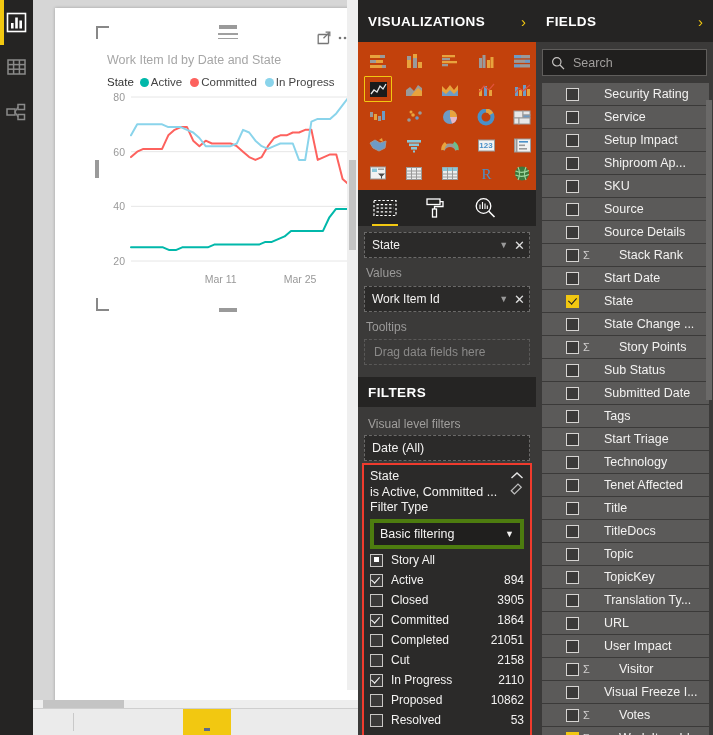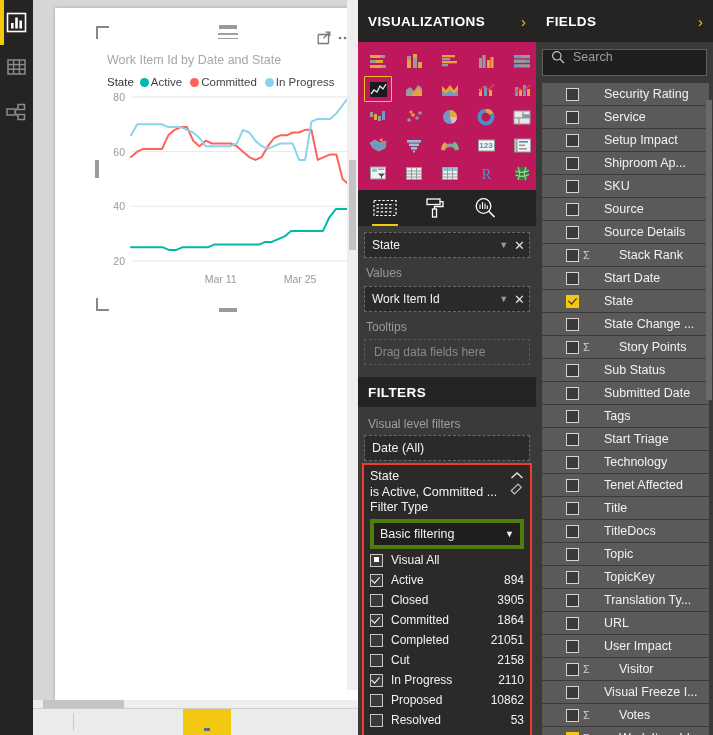--- a/index.html
+++ b/index.html
@@ -72,21 +72,21 @@
     flex:0 0 178px;width:178px;background:#3b3a39;position:relative;overflow:hidden;
   }
   .pane-hdr{
     height:42px;background:#252423;display:flex;align-items:center;
     padding:0 10px;justify-content:space-between;
   }
   .pane-hdr .t{font-size:13.5px;font-weight:bold;letter-spacing:.4px;color:#fff;}
   .chev{color:#f2c811;font-size:15px;line-height:1;}
   .icon-grid{
     padding:6px 4px 4px 6px;display:grid;grid-template-columns:repeat(6,28px);
-    gap:2px 8px;background:#be185d;
+    gap:2px 8px;background:#c2410c;
   }
   .vi{width:26px;height:24px;display:flex;align-items:center;justify-content:center;
       border:1px solid transparent;border-radius:1px;}
   .vi.sel{border-color:#f2c811;}
   .vi svg{display:block;}
   .viz-tabs{height:36px;background:#252423;display:flex;align-items:center;
             padding-left:12px;gap:20px;position:relative;}
   .vtab{position:relative;width:30px;height:26px;display:flex;align-items:center;justify-content:center;}
   .vtab.active::after{content:"";position:absolute;left:2px;right:2px;bottom:-5px;height:2.5px;background:#f2c811;}
 
@@ -138,21 +138,21 @@
   .cb.partial::after{content:"";position:absolute;left:2.5px;top:2.5px;width:5px;height:5px;background:#ffffff;}
   .opt .lbl{flex:1;white-space:nowrap;}
   .opt .cnt{text-align:right;}
 
   
   .fields{
     flex:1 1 auto;background:#3b3a39;position:relative;overflow:hidden;
   }
   .search{
     margin:7px 6px 0 6px;height:25px;background:#201f1e;border:1px solid #605e5c;
-    display:flex;align-items:flex-start;padding-left:8px;gap:8px;
+    display:flex;align-items:center;padding-left:8px;gap:8px;
   }
   .search .ph{color:#a19f9d;font-size:12.5px;}
   .flist{margin-top:7px;}
   .frow{
     height:22px;margin:0 4px 1px 6px;background:#5b5a59;display:flex;align-items:center;
     padding-left:20px;font-size:12.5px;color:#f3f2f1;position:relative;
   }
   .frow .fcb{
     position:absolute;left:24px;width:11px;height:11px;border:1px solid #d6d4d2;background:#3b3a39;
   }
@@ -685,21 +685,21 @@
         </span>
       </div>
       <div class="fc-type">Filter Type</div>
       <div class="fc-select">
         <span>Basic filtering</span>
         <span style="font-size:9px">▼</span>
       </div>
       <div id="filter-options">
           <div class="opt">
             <span class="cb partial"></span>
-            <span class="lbl">Visual All</span>
+            <span class="lbl">Story All</span>
             <span class="cnt"></span>
           </div>
           <div class="opt">
             <span class="cb checked"></span>
             <span class="lbl">Active</span>
             <span class="cnt">894</span>
           </div>
           <div class="opt">
             <span class="cb"></span>
             <span class="lbl">Closed</span>

